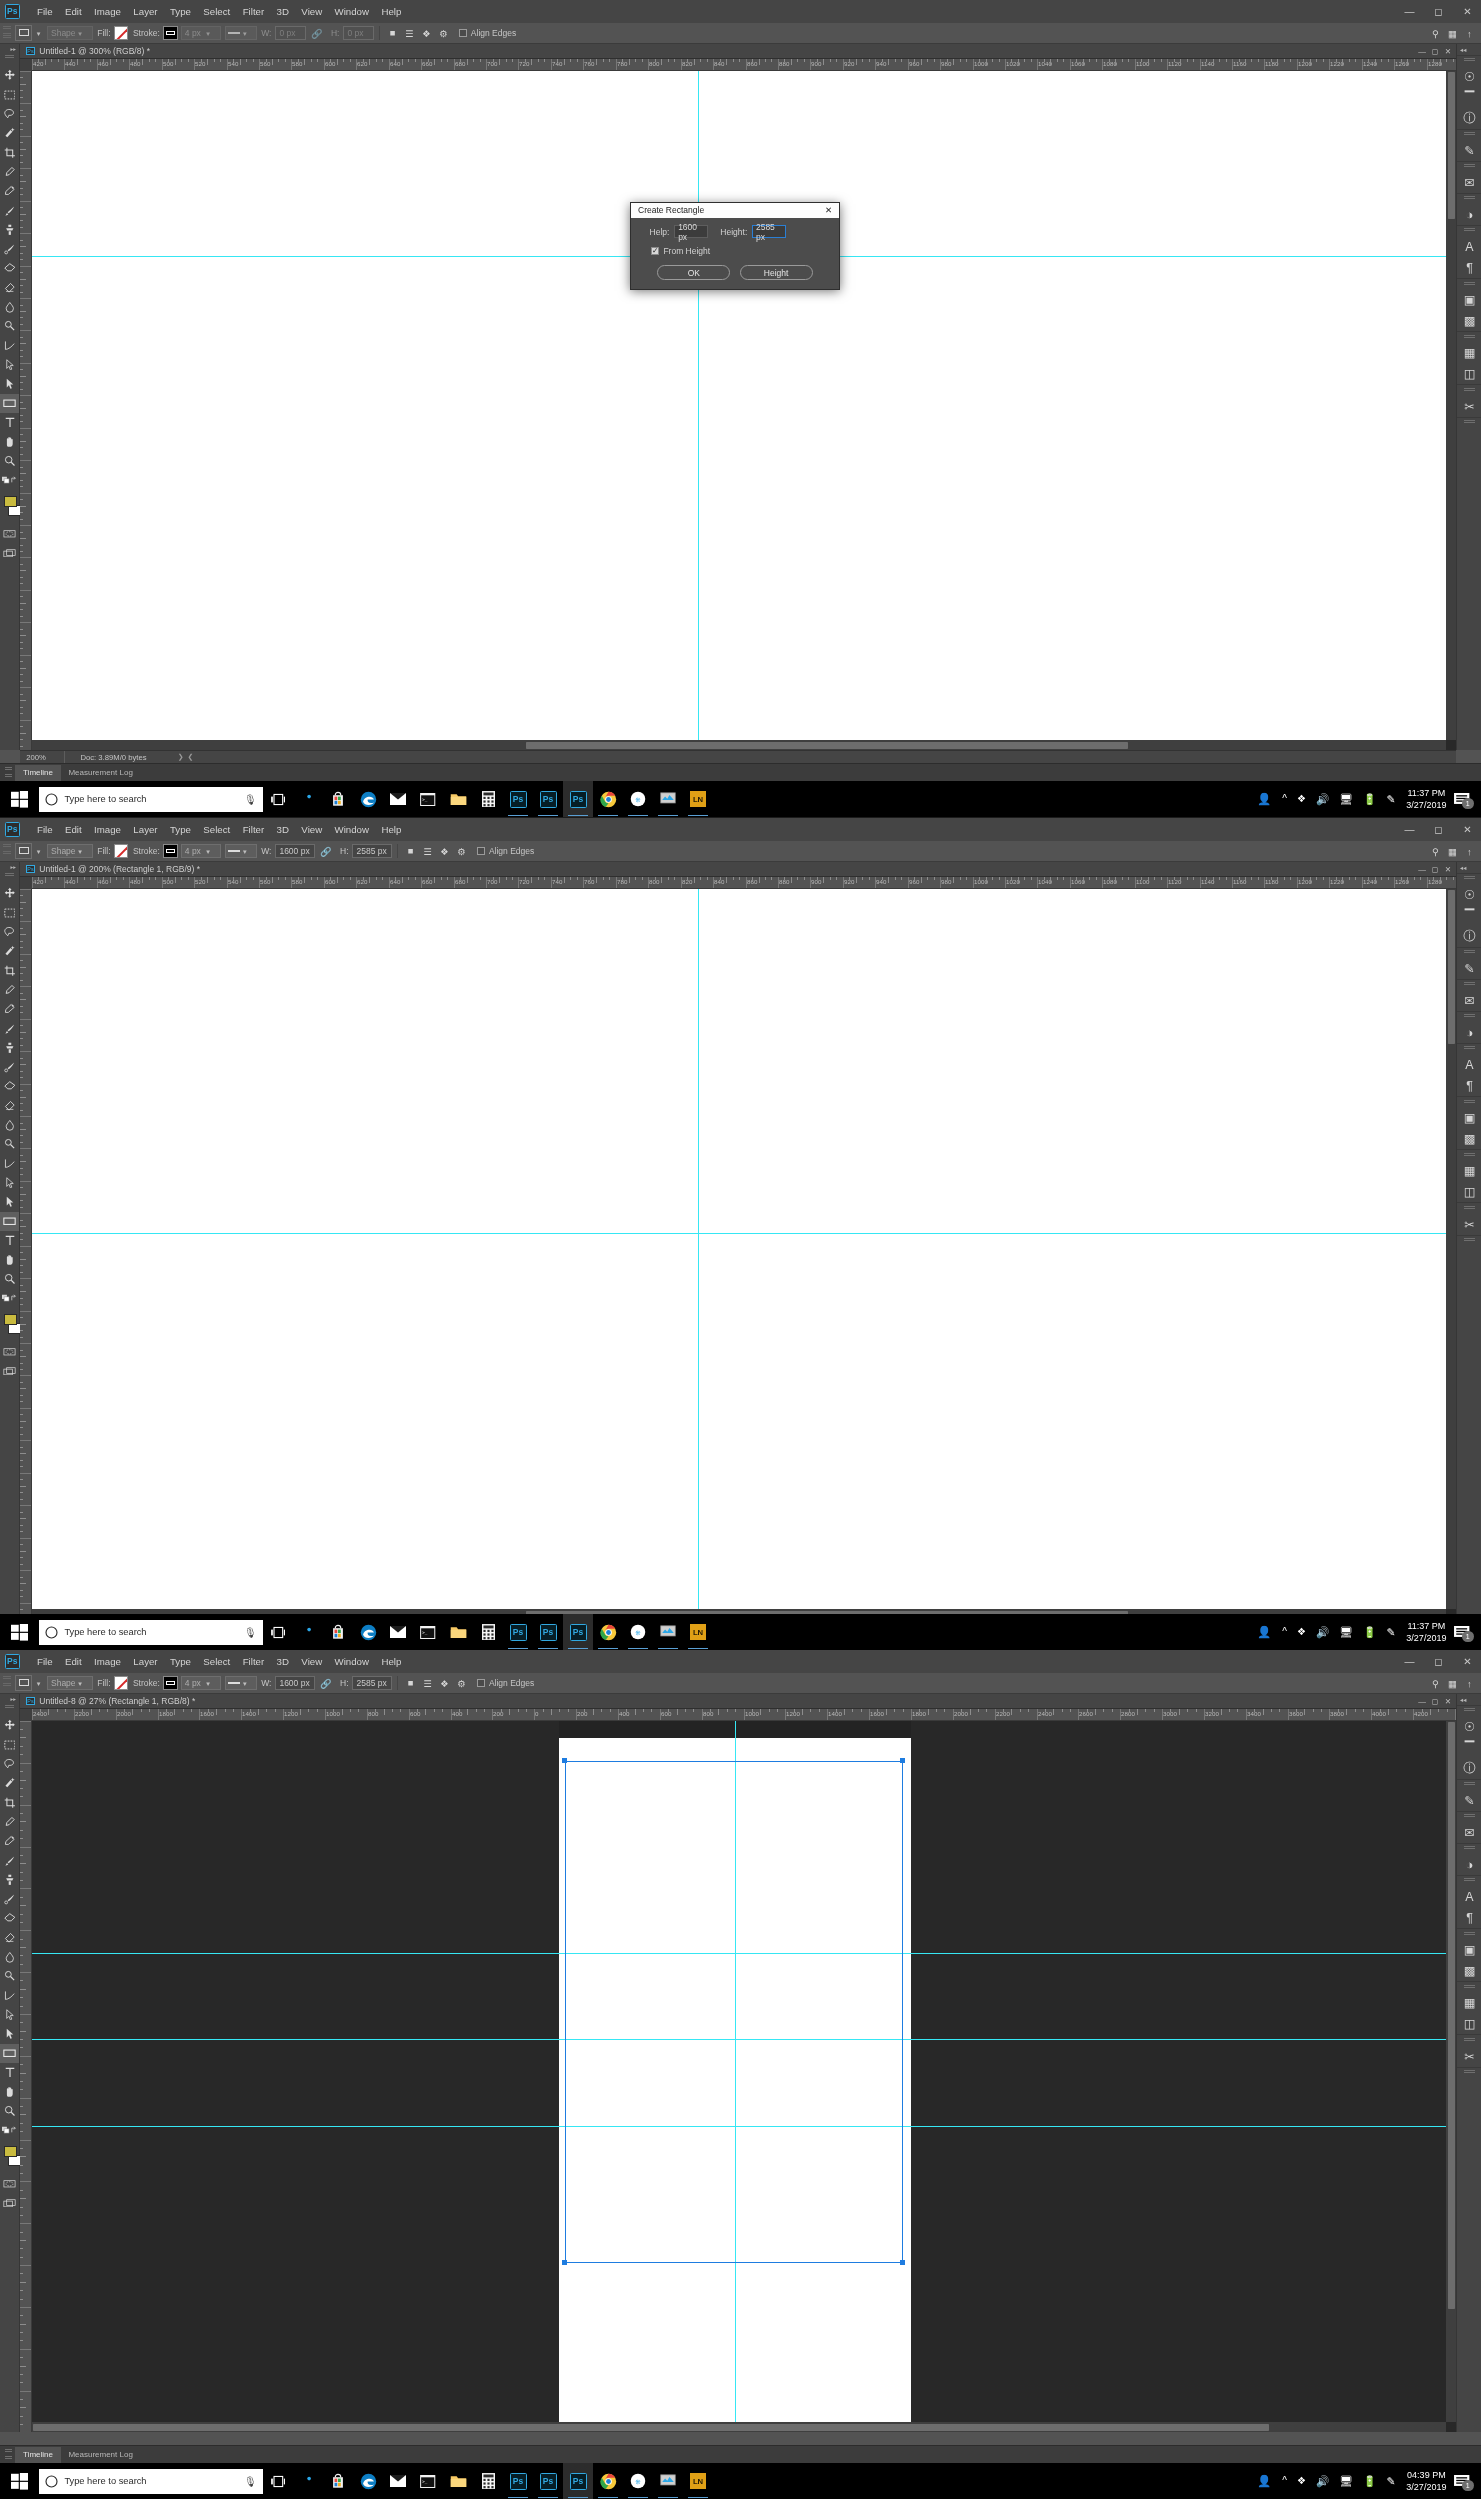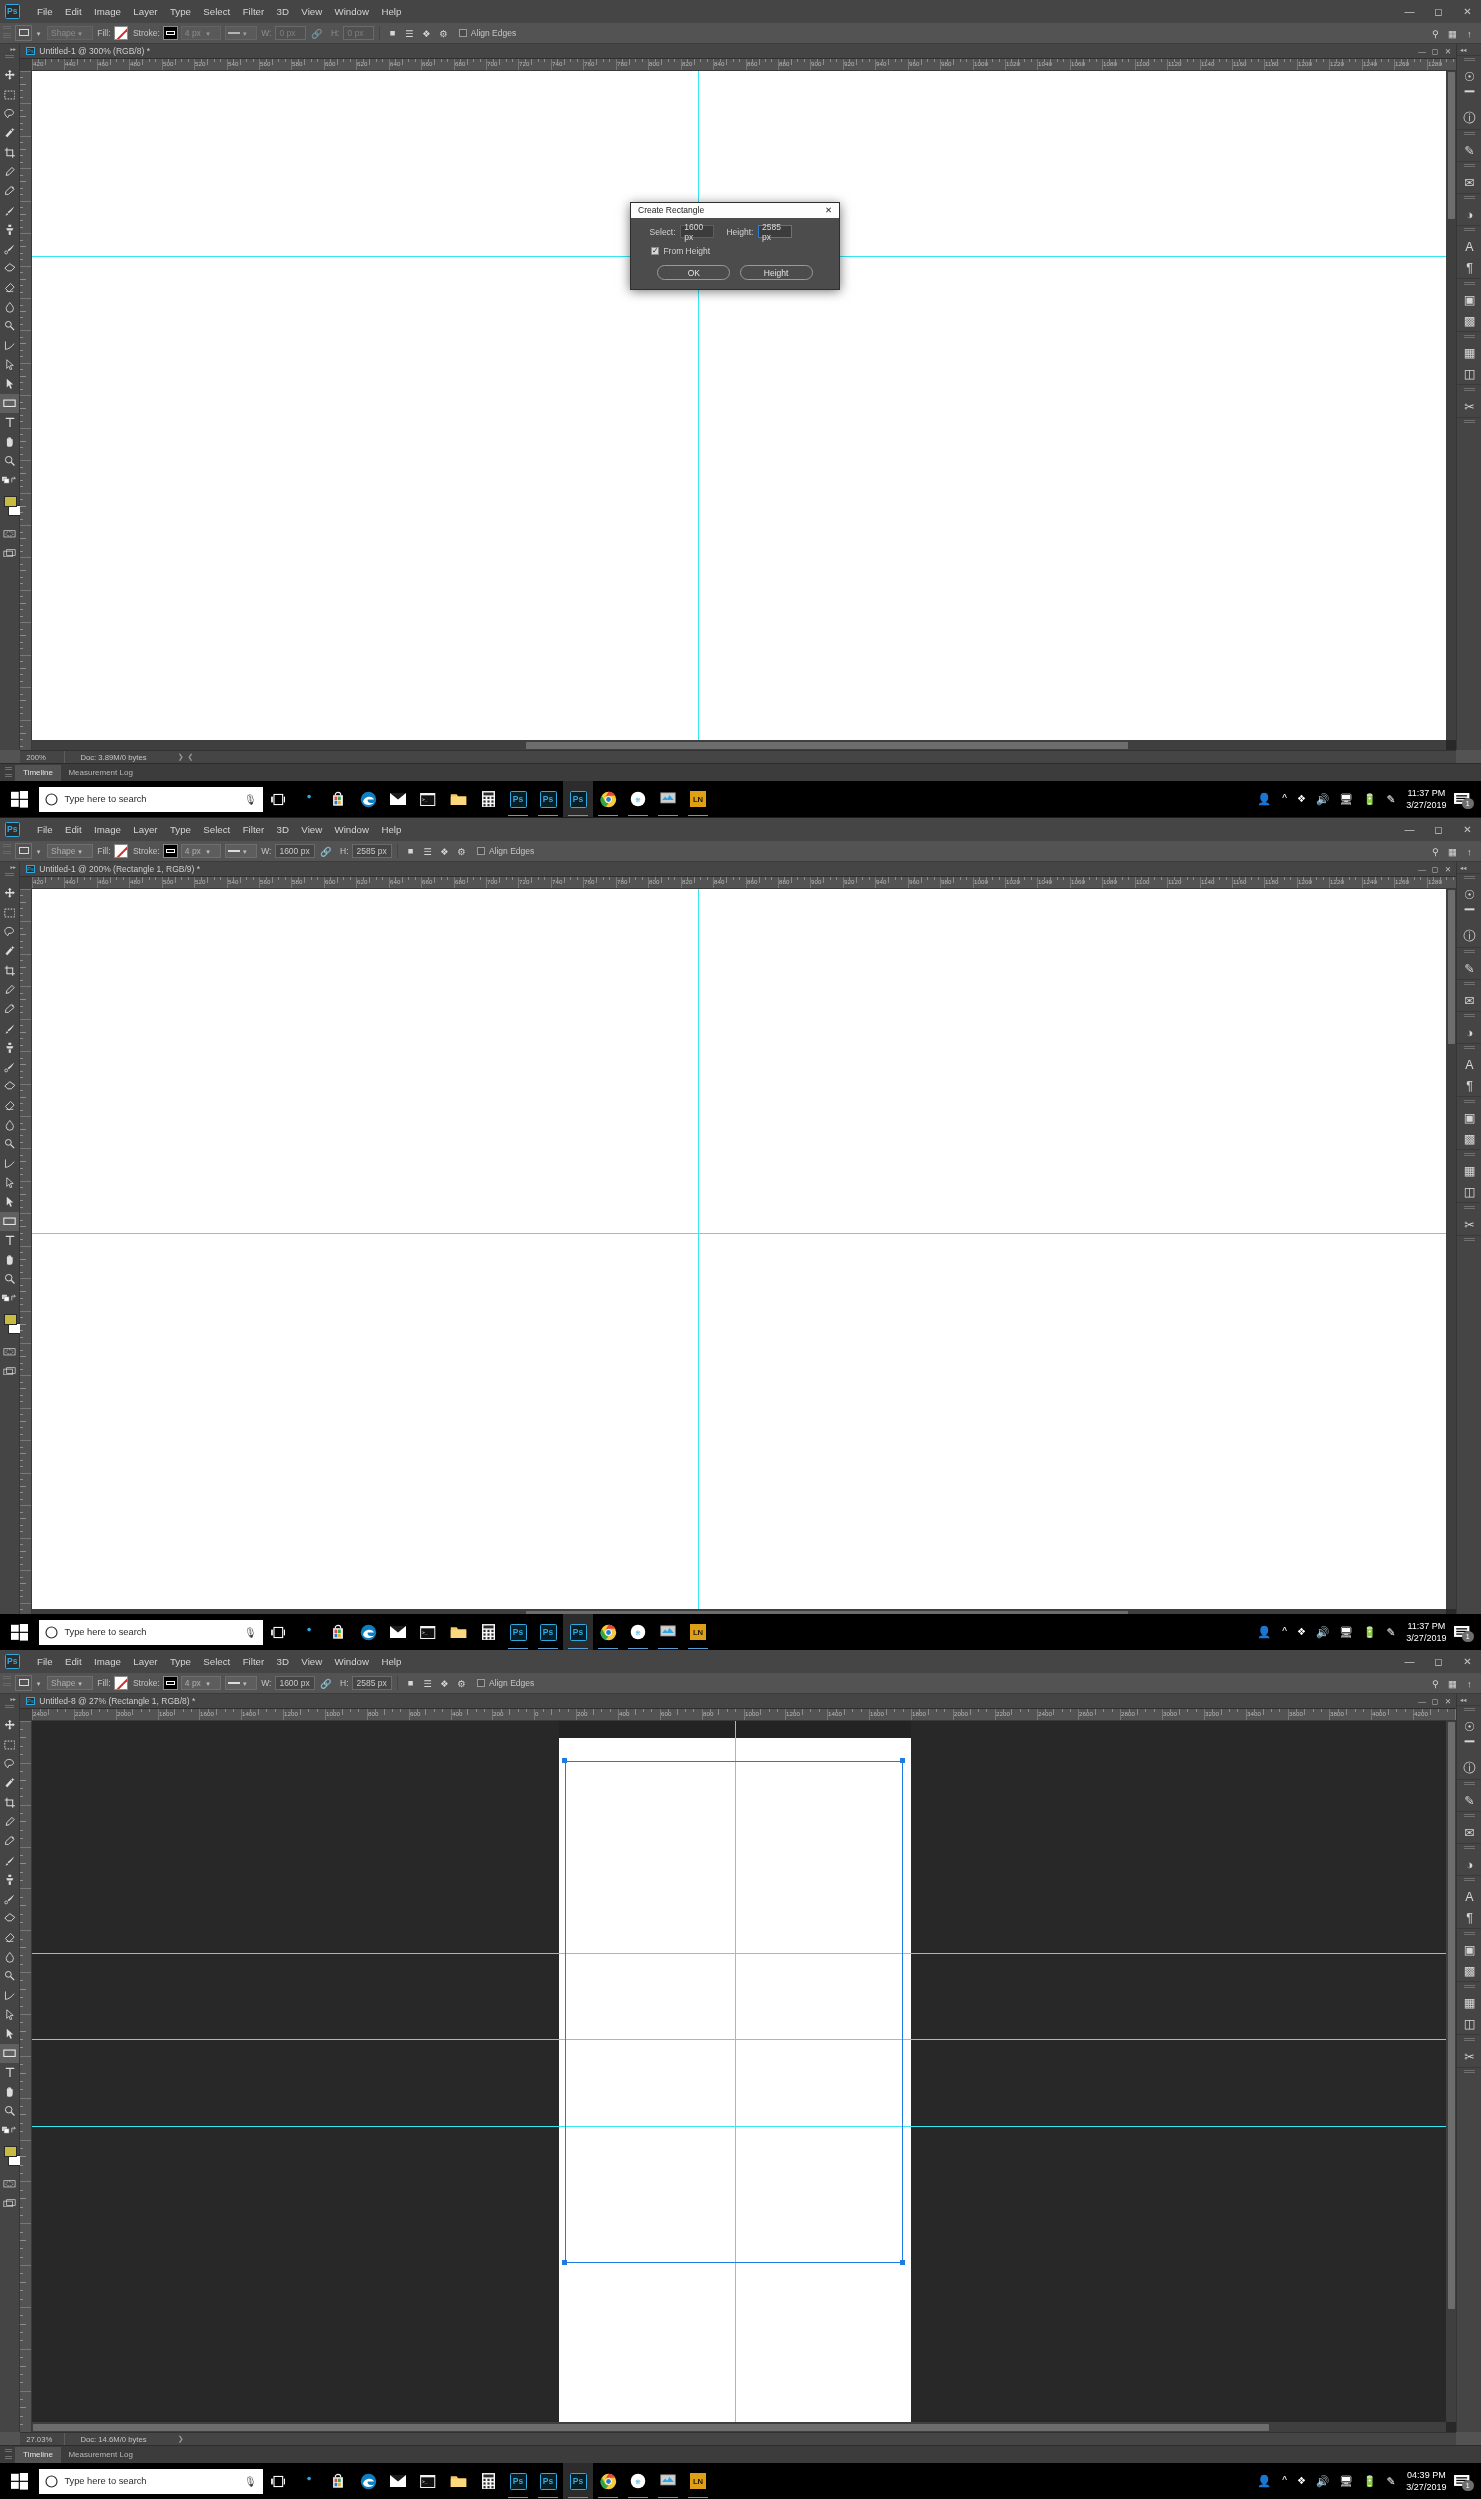--- a/index.html
+++ b/index.html
@@ -869,21 +869,21 @@
       </div>
   </div>
 
   <div class="dlg" style="left:630px; top:202px; width:210px;">
     <div class="dlg-title">
       <span>Create Rectangle</span>
       <span class="dlg-x">✕</span>
     </div>
     <div class="dlg-body">
       <div class="dlg-row" style="padding-left:9.3px">
-        <span class="dlg-lab">Select:</span>
+        <span class="dlg-lab">Help:</span>
         <span class="dlg-inp">1600 px</span>
         <span class="dlg-lab" style="margin-left:7.7px">Height:</span>
         <span class="dlg-inp focus">2585 px</span>
       </div>
       <div class="dlg-chkrow" style="padding-left:10.8px">
         <span class="dlg-chk"></span>
         <span class="dlg-lab">From Height</span>
       </div>
       <div class="dlg-btns">
         <div class="dlg-btn">OK</div>
@@ -2385,27 +2385,20 @@
       </div>
       <div class="sb-v">
         <div class="thumb" style="top:1.5px;height:587px"></div>
       </div>
       <div class="sb-h">
         <div class="thumb" style="left:1.5px;width:1236px"></div>
       </div>
     </div>
   </div>
 
-  <div class="statusbar" style="position:absolute;left:20px;right:26px;bottom:18px;">
-    <div class="st-zoom">27.03%</div>
-    <div class="st-doc">
-      <span>Doc: 14.6M/0 bytes</span>
-      <span class="st-arrow">❯</span>
-    </div>
-  </div>
 
   <div class="timeline" style="position:absolute;left:0;right:0;bottom:0;">
     <div class="tl-grip"></div>
     <div class="tl-tab active">Timeline</div>
     <div class="tl-tab">Measurement Log</div>
   </div>
 
   <div class="rdock" style="top:44px;bottom:31px">
     <div class="rdock-head">◂◂</div>
     <div class="rgroup">

